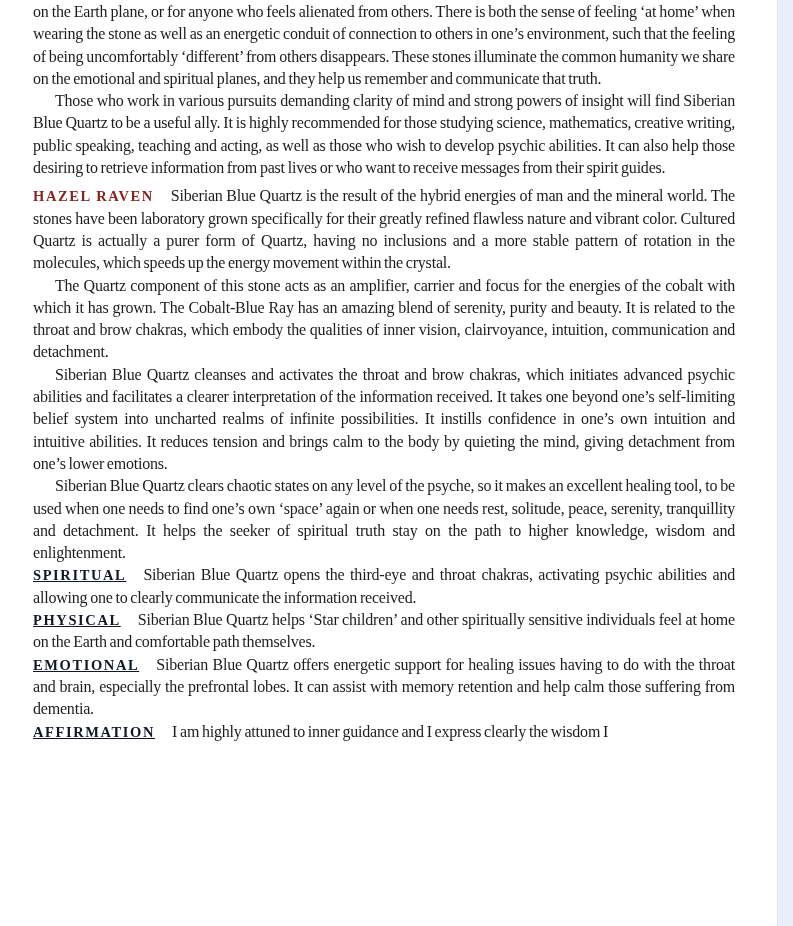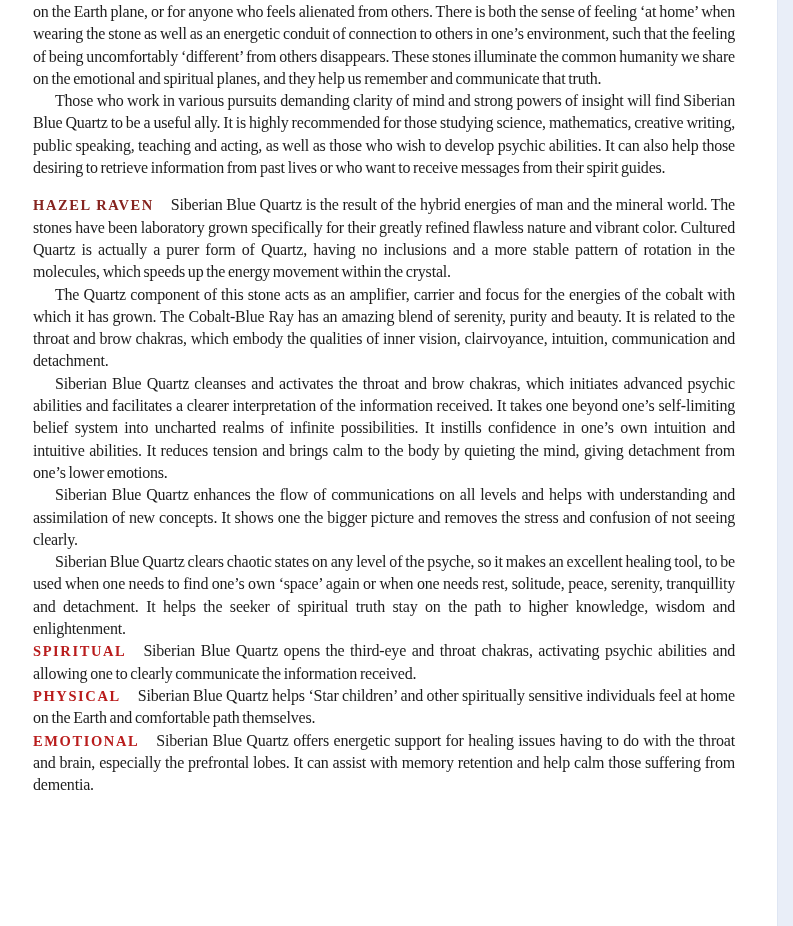--- a/index.html
+++ b/index.html
@@ -31,32 +31,32 @@
   }
   .page-text p {
     margin: 0;
     padding: 0;
   }
   p.indent {
     text-indent: 22px;
     font-family: Liberation Serif, serif;
   }
   p.author-para {
-    margin-top: 15px;
+    margin-top: 6px;
   }
   .inline-label {
     font-family: "Liberation Serif", "DejaVu Serif", serif;
     font-weight: bold;
     font-size: 14.5px;
     letter-spacing: 1.6px;
     margin-right: 17px;
     white-space: nowrap;
   }
   .label-author { color: #862420; }
-  .label-section { color: #b91c1c; }
+  .label-section { color: #0f172a; text-decoration: underline; }
   .gutter {
     position: absolute;
     top: 0;
     right: 0;
     width: 15px;
     height: 926px;
     background: #e9eef8;
     border-left: 1px solid #dfe6f3;
   }
 </style>
@@ -70,27 +70,27 @@
 
     <p class="indent"><span>Those who work in various pursuits demanding clarity of mind and strong powers of insight will find Siberian Blue Quartz to be a useful ally. It is highly recommended for those studying science, mathematics, creative writing, public speaking, teaching and acting, as well as those who wish to develop psychic abilities. It can also help those desiring to retrieve information from past lives or who want to receive messages from their spirit guides.</span></p>
 
 
     <p class="author-para"><span class="inline-label label-author">HAZEL RAVEN</span><span>Siberian Blue Quartz is the result of the hybrid energies of man and the mineral world. The stones have been laboratory grown specifically for their greatly refined flawless nature and vibrant color. Cultured Quartz is actually a purer form of Quartz, having no inclusions and a more stable pattern of rotation in the molecules, which speeds up the energy movement within the crystal.</span></p>
 
     <p class="indent"><span>The Quartz component of this stone acts as an amplifier, carrier and focus for the energies of the cobalt with which it has grown. The Cobalt-Blue Ray has an amazing blend of serenity, purity and beauty. It is related to the throat and brow chakras, which embody the qualities of inner vision, clairvoyance, intuition, communication and detachment.</span></p>
 
     <p class="indent"><span>Siberian Blue Quartz cleanses and activates the throat and brow chakras, which initiates advanced psychic abilities and facilitates a clearer interpretation of the information received. It takes one beyond one’s self-limiting belief system into uncharted realms of infinite possibilities. It instills confidence in one’s own intuition and intuitive abilities. It reduces tension and brings calm to the body by quieting the mind, giving detachment from one’s lower emotions.</span></p>
 
-    <p class="indent"><span>Siberian Blue Quartz enhances the flow of communications on all levels and helps with understanding and assimilation of new concepts. It shows one the bigger picture and removes the stress and confusion of not seeing clearly.</span></p>
 
     <p class="indent"><span>Siberian Blue Quartz clears chaotic states on any level of the psyche, so it makes an excellent healing tool, to be used when one needs to find one’s own ‘space’ again or when one needs rest, solitude, peace, serenity, tranquillity and detachment. It helps the seeker of spiritual truth stay on the path to higher knowledge, wisdom and enlightenment.</span></p>
 
     <p><span class="inline-label label-section">SPIRITUAL</span><span>Siberian Blue Quartz opens the third-eye and throat chakras, activating psychic abilities and allowing one to clearly communicate the information received.</span></p>
 
     <p><span class="inline-label label-section">PHYSICAL</span><span>Siberian Blue Quartz helps ‘Star children’ and other spiritually sensitive individuals feel at home on the Earth and comfortable path themselves.</span></p>
 
     <p><span class="inline-label label-section">EMOTIONAL</span><span>Siberian Blue Quartz offers energetic support for healing issues having to do with the throat and brain, especially the prefrontal lobes. It can assist with memory retention and help calm those suffering from dementia.</span></p>
 
+    <p><span class="inline-label label-section">AFFIRMATION</span><span>I am highly attuned to inner guidance and I express clearly the wisdom I</span></p>
 
   </div>
 
   <div class="gutter"></div>
 </div>
 
 </body></html>

